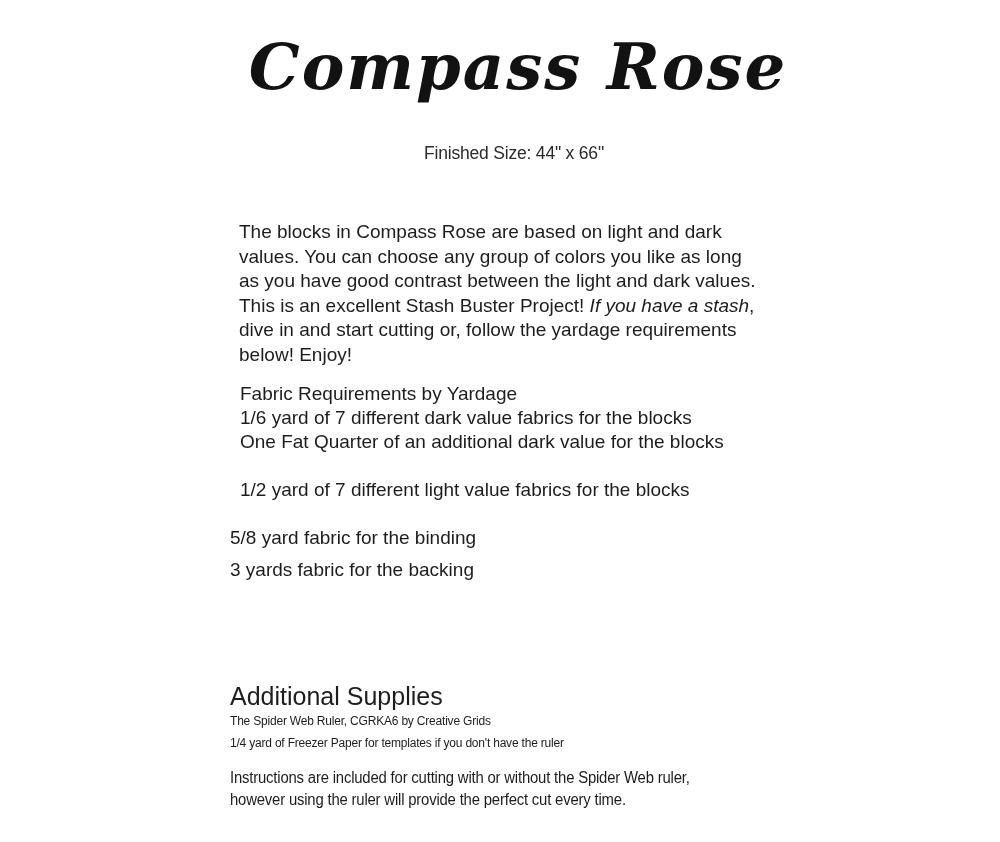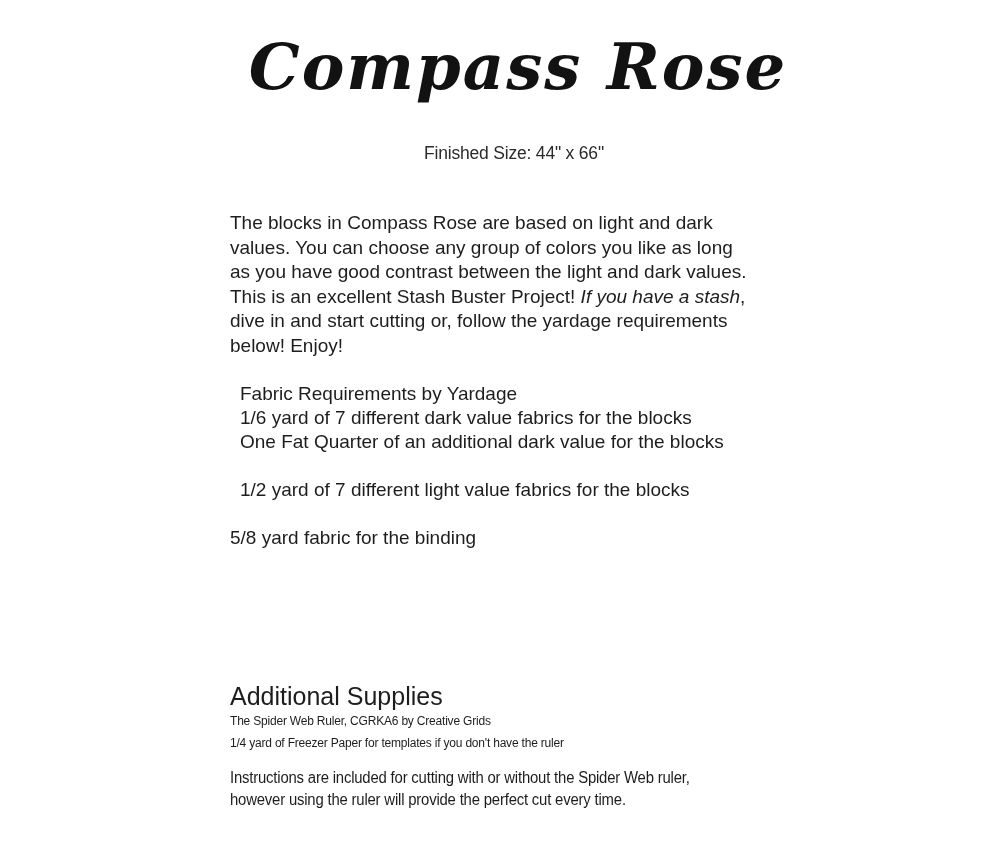--- a/index.html
+++ b/index.html
@@ -37,21 +37,21 @@
     text-align: center;
     font-size: 17.5px;
     line-height: 22px;
     letter-spacing: -0.2px;
     color: #2b2b2b;
   }
   .intro {
     position: absolute;
     left: 230px; top: 211px;
     width: 580px;
-    margin: 0;
+    margin: 9px;
     font-size: 19px;
     line-height: 24.5px;
     white-space: pre-line;
     color: #1d1d1d;
   }
   .intro em { font-style: italic; }
   .fabric {
     position: absolute;
     left: 240px; top: 382px;
     width: 580px;
@@ -110,18 +110,19 @@
 as you have good contrast between the light and dark values.
 This is an excellent Stash Buster Project! </span><em>If you have a stash</em><span>,
 dive in and start cutting or, follow the yardage requirements
 below! Enjoy!</span></p>
   <div class="fabric">Fabric Requirements by Yardage
 1/6 yard of 7 different dark value fabrics for the blocks
 One Fat Quarter of an additional dark value for the blocks
 
 1/2 yard of 7 different light value fabrics for the blocks</div>
   <div class="binding-line">5/8 yard fabric for the binding</div>
+  <div class="backing-line">3 yards fabric for the backing</div>
   <div class="supplies-heading">Additional Supplies</div>
   <div class="supplies-lines">The Spider Web Ruler, CGRKA6 by Creative Grids
 1/4 yard of Freezer Paper for templates if you don't have the ruler</div>
   <div class="instructions">Instructions are included for cutting with or without the Spider Web ruler,
 however using the ruler will provide the perfect cut every time.</div>
 </div>
 
 </body></html>

